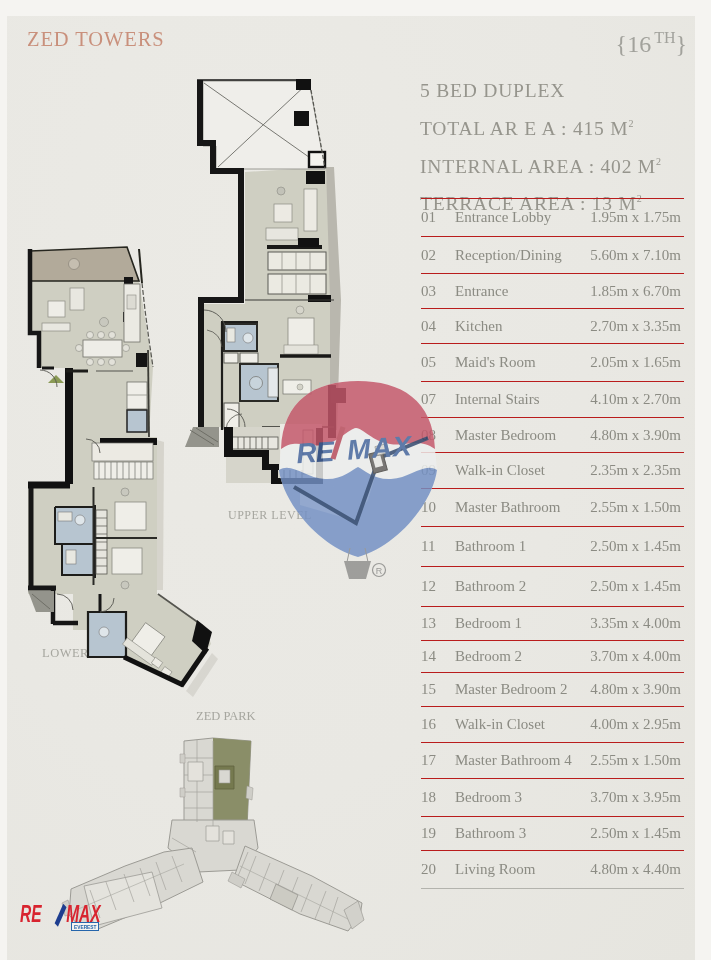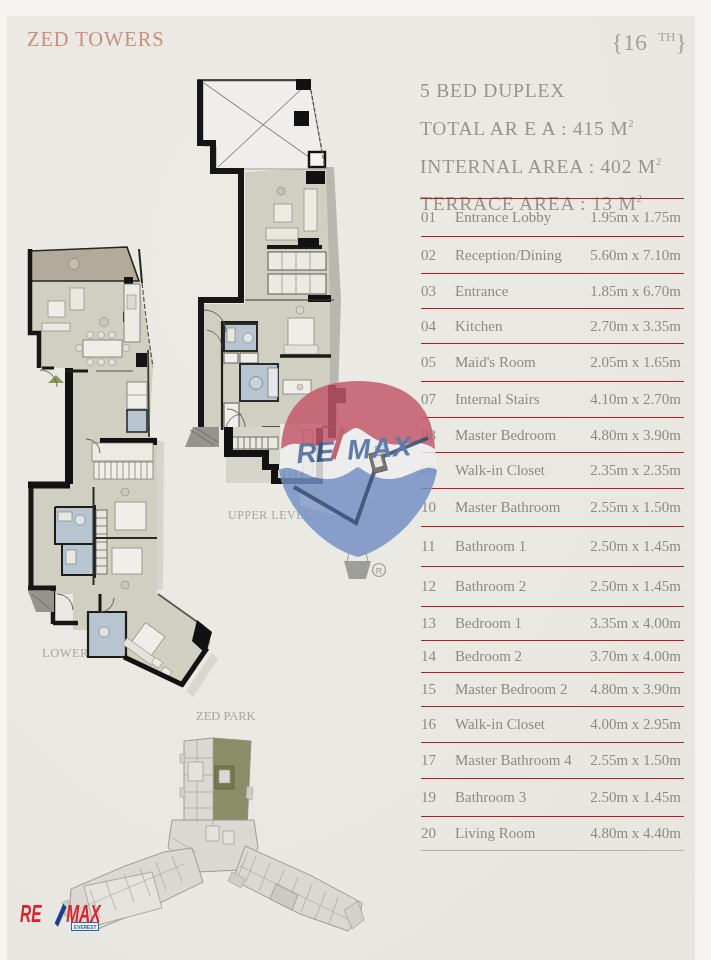--- a/index.html
+++ b/index.html
@@ -1,20 +1,20 @@
 <!DOCTYPE html>
 <html><head>
 <meta charset="utf-8">
 <style>
 html,body{margin:0;padding:0}
 body{width:711px;height:960px;position:relative;overflow:hidden;background:#f5f4f1;font-family:"Liberation Serif",serif}
 #page{position:absolute;left:7px;top:16px;width:688px;height:944px;background:radial-gradient(ellipse at 35% 25%, #ebeae5 0%, #e9e8e3 55%, #e6e5df 100%)}
 #title{position:absolute;left:27px;top:28px;font-size:20.5px;letter-spacing:0.9px;color:#c9907c}
 #floor{position:absolute;right:24px;top:29px;font-size:24px;color:#a2a29c}
-#floor sup{font-size:13px;margin-left:11px}
+#floor sup{font-size:16px;margin-left:3px}
 #specs{position:absolute;left:420px;top:74px;font-size:19.5px;line-height:33px;color:#96958d;letter-spacing:.8px}
 #specs sup{font-size:10px}
 #tbl{position:absolute;left:421px;top:198px;width:263px;font-size:15px;color:#8b8b83}
 .row{height:35.5px;border-top:1px solid #b91c1c;display:flex;align-items:center}
 .row:last-child{border-bottom:1px solid #b3b3ad}
 .row:nth-child(1){height:37px}.row:nth-child(2){height:36px}.row:nth-child(3){height:34px}
 .row:nth-child(4){height:34px}.row:nth-child(5){height:37px}.row:nth-child(6){height:35px}
 .row:nth-child(7){height:34px}.row:nth-child(8){height:35px}.row:nth-child(9){height:37px}
 .row:nth-child(10){height:39px}.row:nth-child(11){height:39px}.row:nth-child(12){height:33px}
 .row:nth-child(13){height:31px}.row:nth-child(14){height:33px}.row:nth-child(15){height:35px}
@@ -107,20 +107,25 @@
       <span class="num">16</span>
       <span class="nm">Walk-in Closet</span>
       <span class="dm">4.00m x 2.95m</span>
     </div>
 <div class="row">
       <span class="num">17</span>
       <span class="nm">Master Bathroom 4</span>
       <span class="dm">2.55m x 1.50m</span>
     </div>
 <div class="row">
+      <span class="num">18</span>
+      <span class="nm">Bedroom 3</span>
+      <span class="dm">3.70m x 3.95m</span>
+    </div>
+<div class="row">
       <span class="num">19</span>
       <span class="nm">Bathroom 3</span>
       <span class="dm">2.50m x 1.45m</span>
     </div>
 <div class="row">
       <span class="num">20</span>
       <span class="nm">Living Room</span>
       <span class="dm">4.80m x 4.40m</span>
     </div>
 </div>

